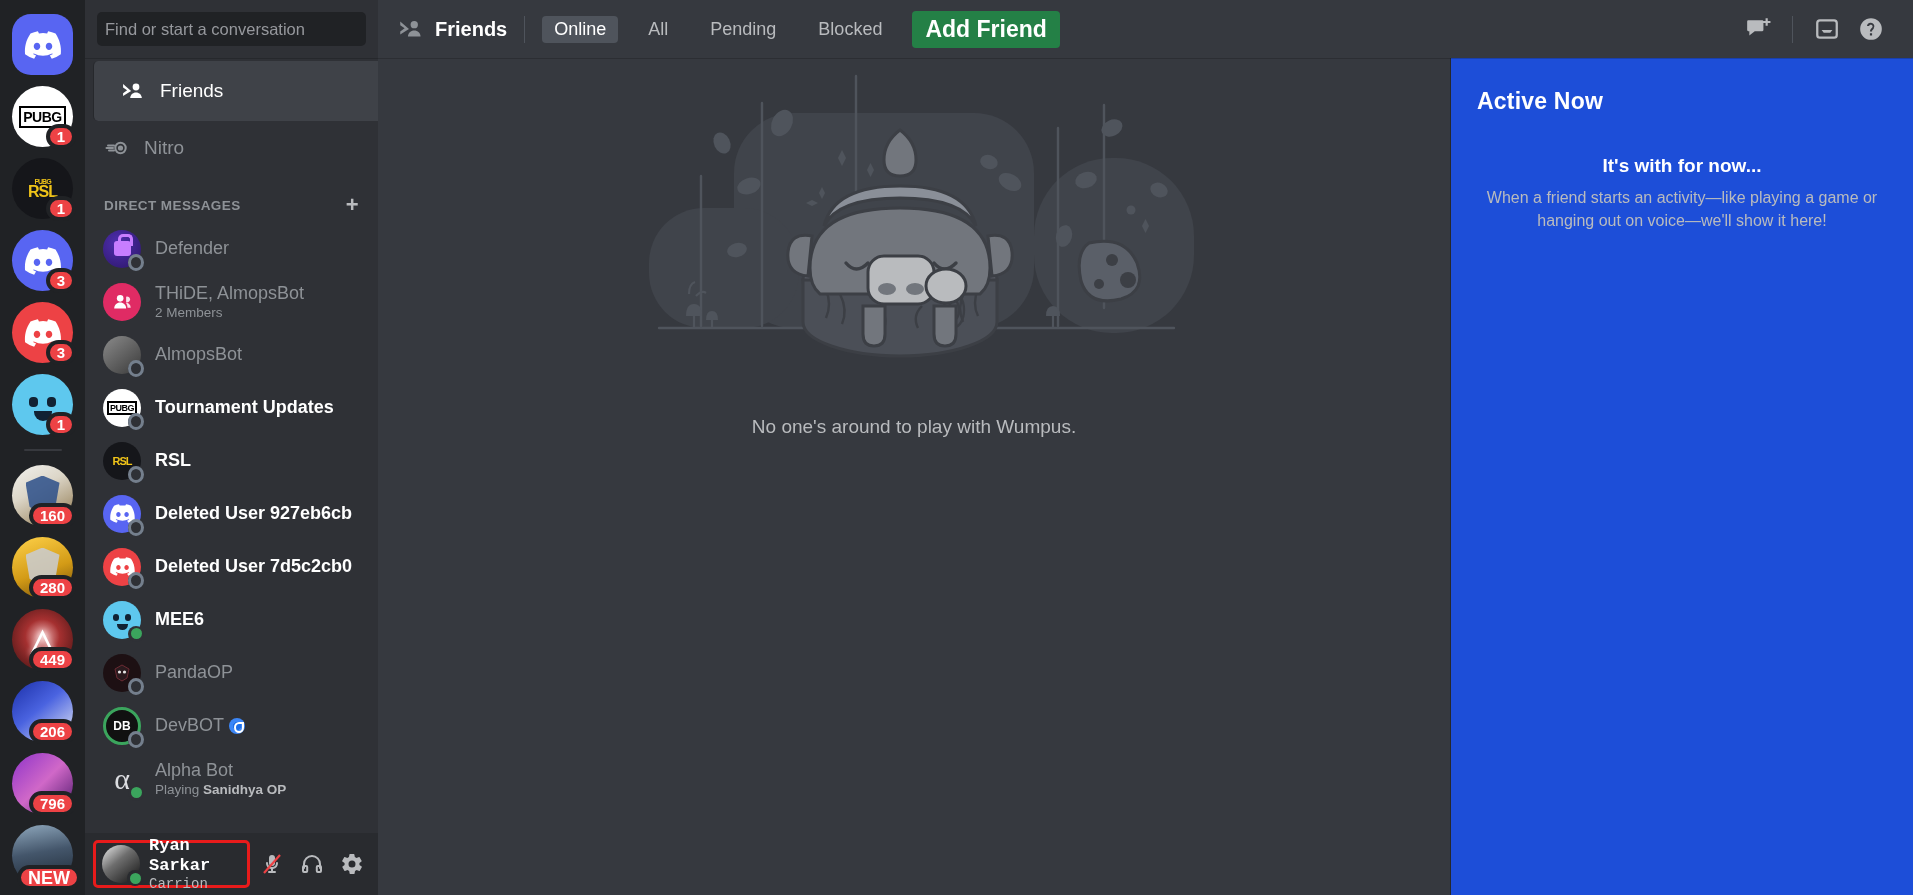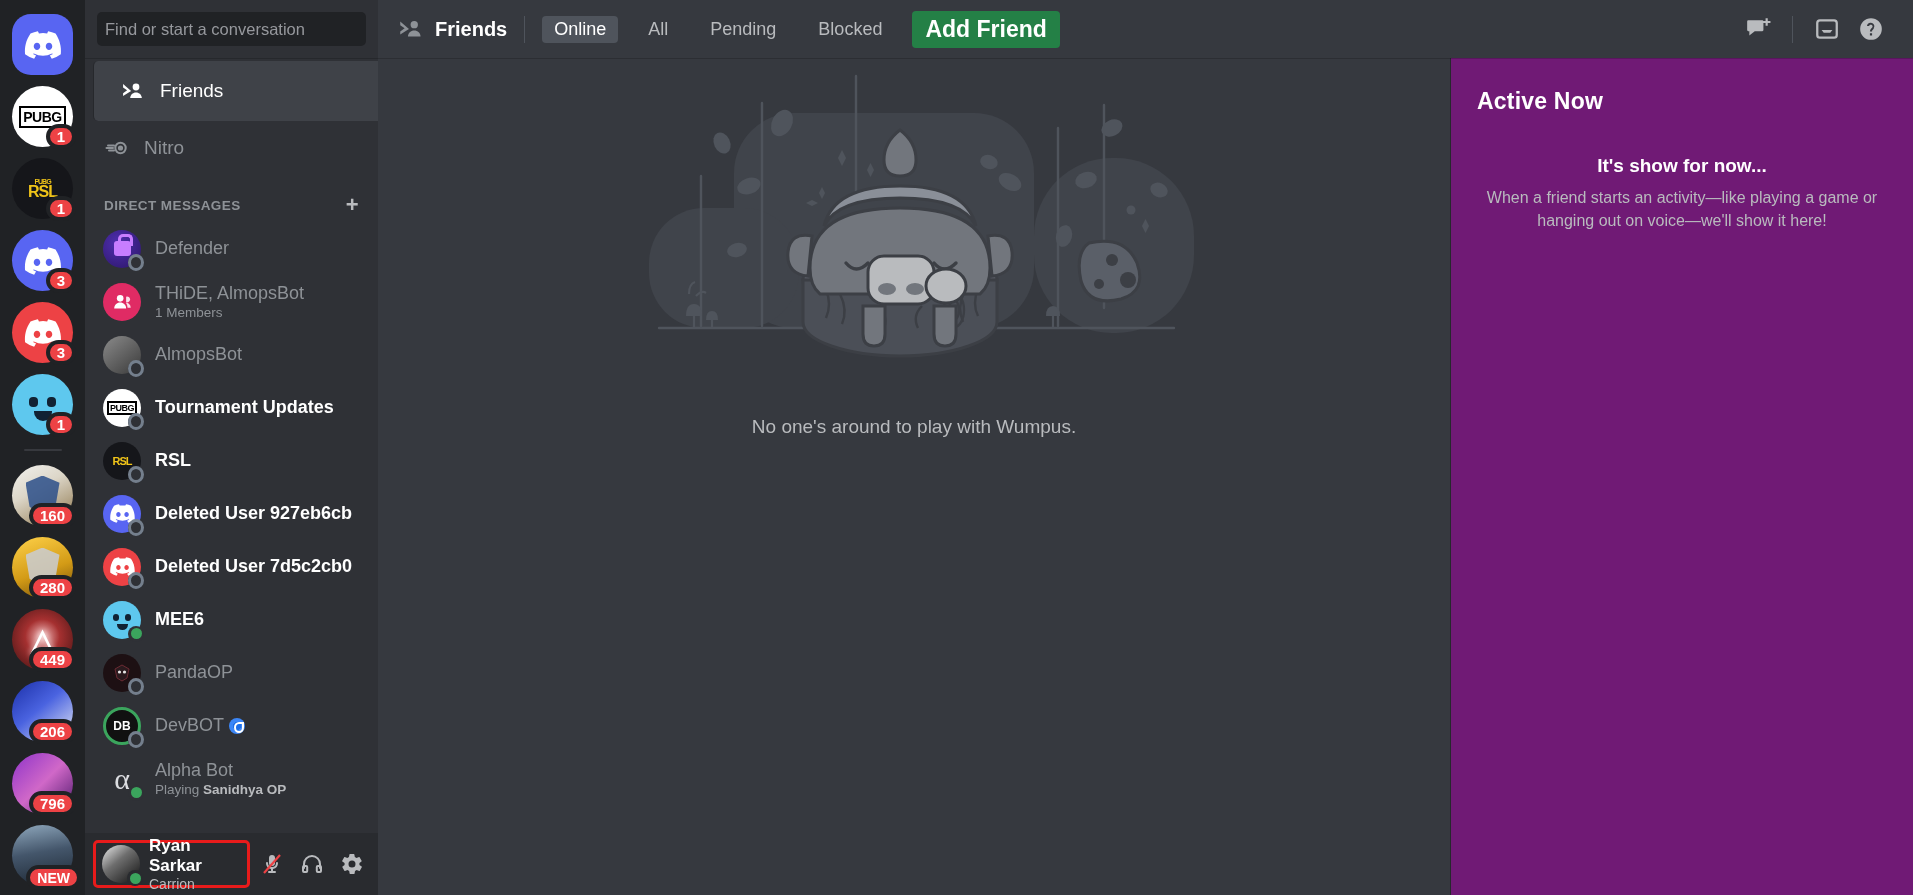--- a/index.html
+++ b/index.html
@@ -25,21 +25,21 @@
   }
   .srv.home{ border-radius:19px; background:#5865f2; }
   .srv .dlogo{ width:38px; height:28px; }
   .badge{
     position:absolute; right:-3px; bottom:-2px;
     min-width:25px; height:25px; border-radius:13px;
     background:#ed4245; color:#fff; font-size:15px; font-weight:bold;
     display:flex; align-items:center; justify-content:center;
     padding:0 7px; border:4px solid #202225; line-height:1;
   }
-  .badge.new{ font-size:14px; right:-8px; bottom:-4px;margin-top:40px; }
+  .badge.new{ font-size:18px; right:-8px; bottom:-4px;margin-top:40px; }
   .rail-sep{ width:38px; height:2px; background:#37393e; border-radius:1px; margin:3px 0; flex:none;}
 
   
   .art-pubg{background:#fff;}
   .art-rsl{background:#15161a;}
   .art-blurple{background:#5865f2;}
   .art-red{background:#ed4245;}
   .art-mee6{background:#5ec8ee;}
   .art-wow{background:linear-gradient(150deg,#f2f2ef 0%,#dcd6c8 40%,#8a7246 100%);}
   .art-gold{background:linear-gradient(160deg,#ffd24a 0%,#d39b16 55%,#6d4a0a 100%);}
@@ -137,21 +137,21 @@
   .devb{ font-size:12px;font-weight:bold;color:#fff;}
   .verify{ width:16px;height:16px;border-radius:50%;
     background:radial-gradient(circle at 50% 50%,#1d6ee8 0 35%,#3b86f7 36% 100%);
     display:inline-block; position:relative; flex:none;}
   .verify::after{content:"";position:absolute;left:5px;top:4px;width:6px;height:7px;
      border:2px solid #fff;border-radius:50% 0 50% 50%;}
 
   
   .userpanel{
     height:62px; flex:none; background:#292b2f;
-    display:flex; align-items:center; padding:0 8px; gap:4px;
+    display:flex; align-items:center; padding:0 8px; gap:4px;font-family:Liberation Mono, monospace;
   }
   .uhilite{
     display:flex; align-items:center; gap:9px;
     border:3px solid #e81b1b; border-radius:5px; padding:3px 28px 3px 6px;
     height:48px;
   }
   .uav{ width:38px;height:38px;border-radius:50%; position:relative; flex:none; overflow:visible;}
   .uav .inner{width:38px;height:38px;border-radius:50%;overflow:hidden;
     background:linear-gradient(140deg,#efefef 0%,#6e6e6e 42%,#101010 100%);}
   .uname{ font-size:17px; font-weight:bold; color:#fff; line-height:1.15;}
@@ -178,21 +178,21 @@
   }
   .tb-right{ margin-left:auto; display:flex; align-items:center; gap:0;}
   .tb-ic{ width:44px;height:44px;display:flex;align-items:center;justify-content:center;color:#b9bbbe;cursor:pointer;}
   .tb-vdiv{width:1px;height:27px;background:#4f545c;margin:0 12px;}
 
   .body{ flex:1; display:flex; min-height:0;}
   .center{ flex:1; display:flex; flex-direction:column; align-items:center; justify-content:flex-start;
      min-width:0; padding-bottom:60px;}
   .empty-cap{ color:#b9bbbe; font-size:19px; margin-top:28px;}
   .active{
-    width:463px; flex:none; background:#701a75; border-left:1px solid #26282c;
+    width:463px; flex:none; background:#1d4ed8; border-left:1px solid #26282c;
     padding:30px 26px;
   }
   .active h2{ color:#fff; font-size:23px; font-weight:bold; letter-spacing:.2px;}
   .quiet{ text-align:center; margin-top:40px;}
   .quiet h3{ color:#fff; font-size:19px; font-weight:bold;}
   .quiet p{ color:#b9bbbe; font-size:16px; line-height:1.45; margin-top:9px;}
 </style>
 </head>
 <body>
 
@@ -346,21 +346,21 @@
             <svg width="22" height="22" viewBox="0 0 24 24" fill="#fff">
                 <circle cx="10" cy="8" r="3.6"></circle>
                 <path d="M3.5,19 C3.5,15.4 6.4,12.6 10,12.6 C13.6,12.6 16.5,15.4 16.5,19 Z"></path>
                 <path d="M16.5,6.2 a3.2,3.2 0 110,6 z" opacity=".85"></path>
                 <path d="M17,12.9 c2.6,.4 4.5,2.6 4.5,5.3 h-3.4 a7.9,7.9 0 00-1.6-4.8 z" opacity=".85"></path>
               </svg>
           </div>
         </div>
         <div class="dm-text">
           <div class="dm-name">THiDE, AlmopsBot</div>
-          <div class="dm-sub">1 Members</div>
+          <div class="dm-sub">2 Members</div>
         </div>
       </div>
 
       <div class="dmrow">
         <div class="av-wrap">
           <div class="av a-alm"></div>
           <div class="status offline"></div>
         </div>
         <div class="dm-text">
           <div class="dm-name">AlmopsBot</div>
@@ -639,20 +639,20 @@
 
           <path d="M229 248 v28 q0 12 11 12 q11 0 11 -12 v-28z" fill="#72767d" stroke="#3c3f45" stroke-width="3"></path>
           <path d="M300 248 v28 q0 12 11 12 q11 0 11 -12 v-28z" fill="#72767d" stroke="#3c3f45" stroke-width="3"></path>
         </svg>
         <div class="empty-cap">No one's around to play with Wumpus.</div>
       </div>
 
       <div class="active">
         <h2>Active Now</h2>
         <div class="quiet">
-          <h3>It's show for now...</h3>
+          <h3>It's with for now...</h3>
           <p>When a friend starts an activity—like playing a game or hanging out on voice—we'll show it here!</p>
         </div>
       </div>
 
     </div>
   </div>
 </div>
 
 </body></html>

